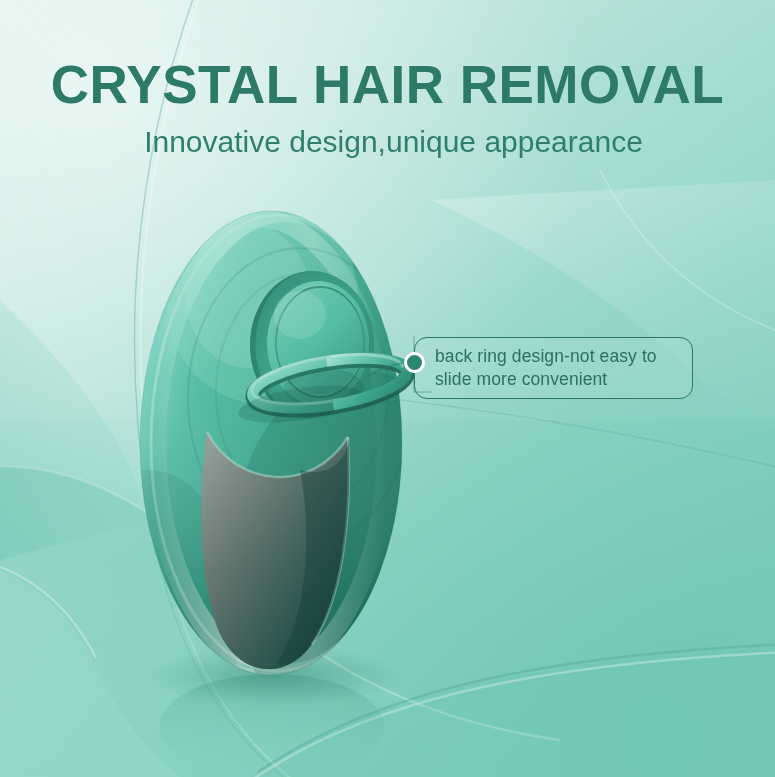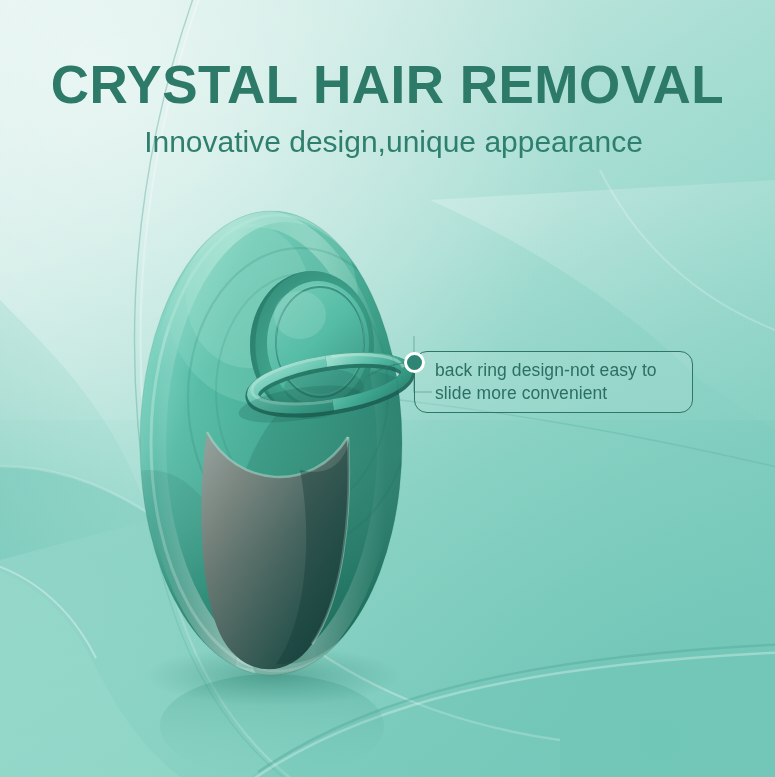--- a/index.html
+++ b/index.html
@@ -67,21 +67,21 @@
     width: 775px;
     height: 777px;
     z-index: 20;
     display: block;
   }
 
   
   .callout-box {
     position: absolute;
     left: 414px;
-    top: 351px;
+    top: 337px;
     width: 279px;
     height: 62px;
     box-sizing: border-box;
     border: 1.6px solid #2f7568;
     border-radius: 13px;
     background: rgba(180, 226, 216, 0.30);
     z-index: 60;
     display: flex;
     align-items: center;
   }

